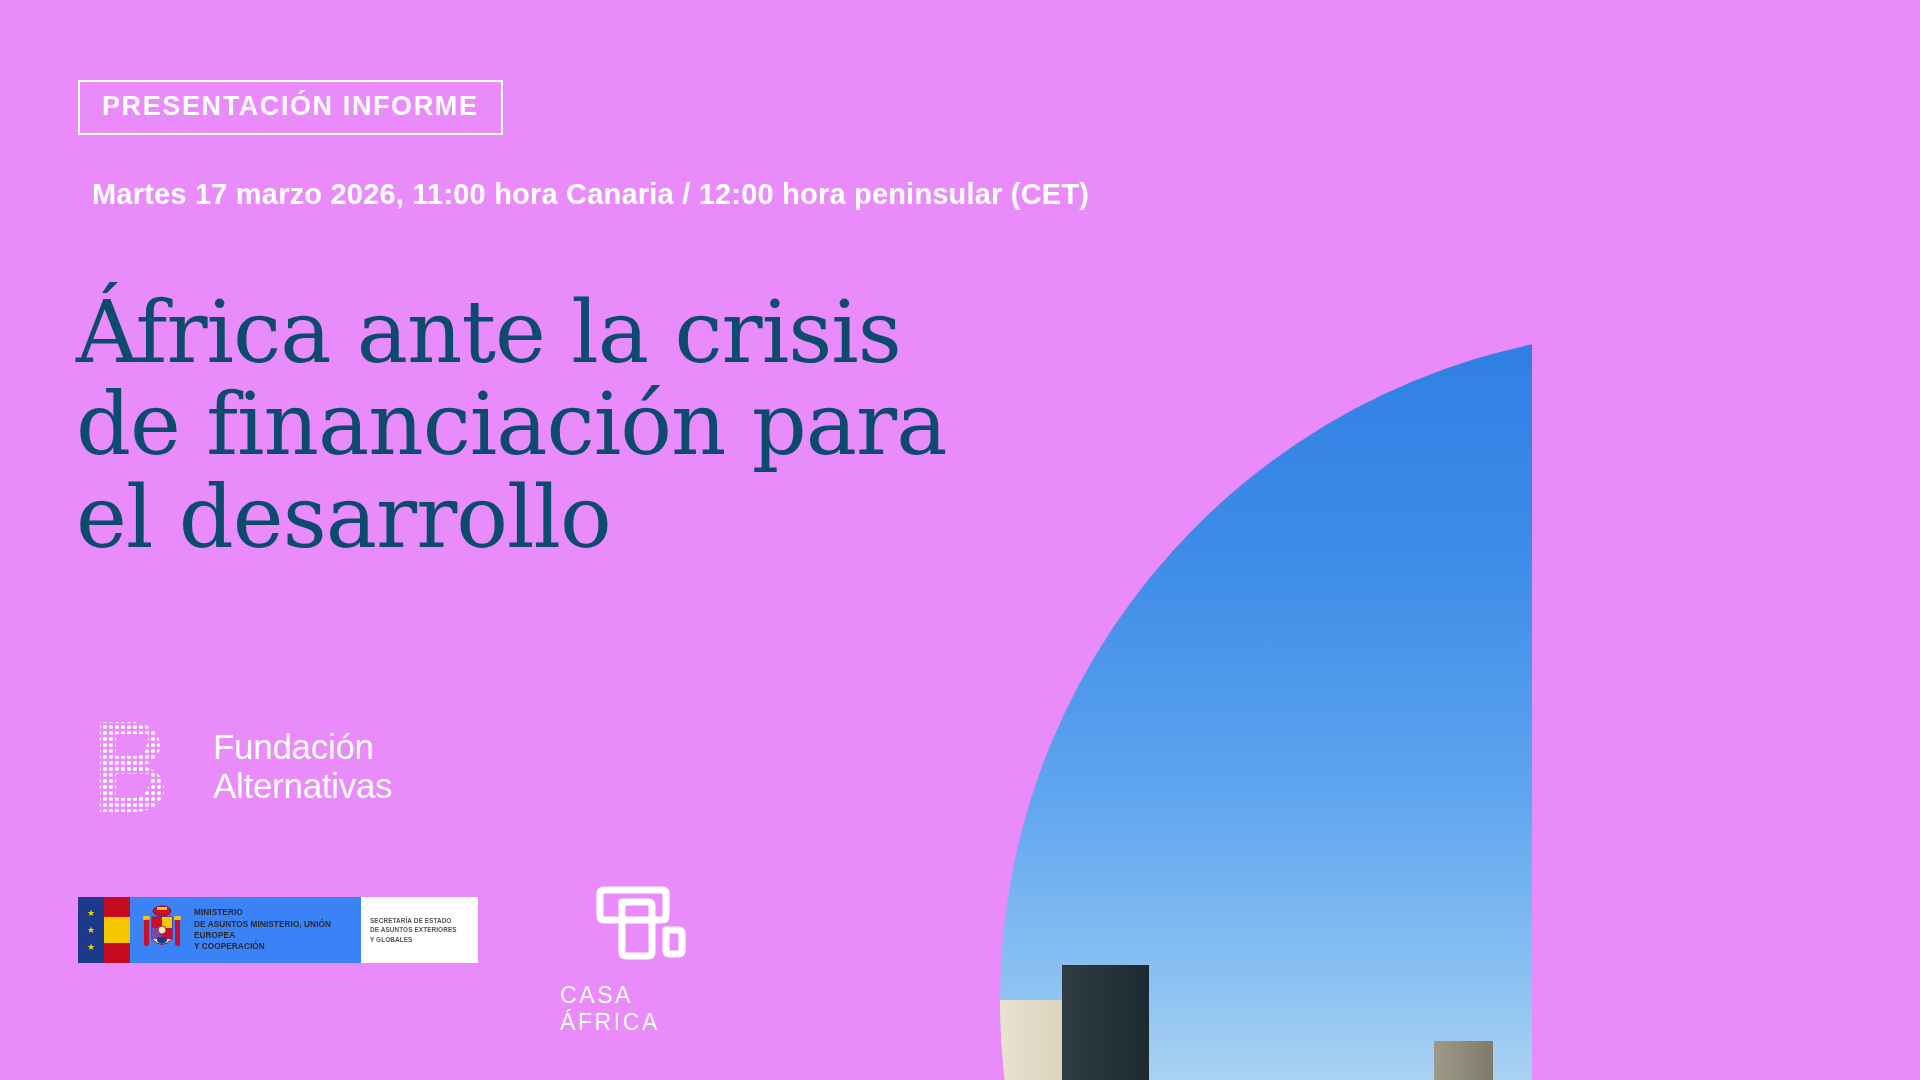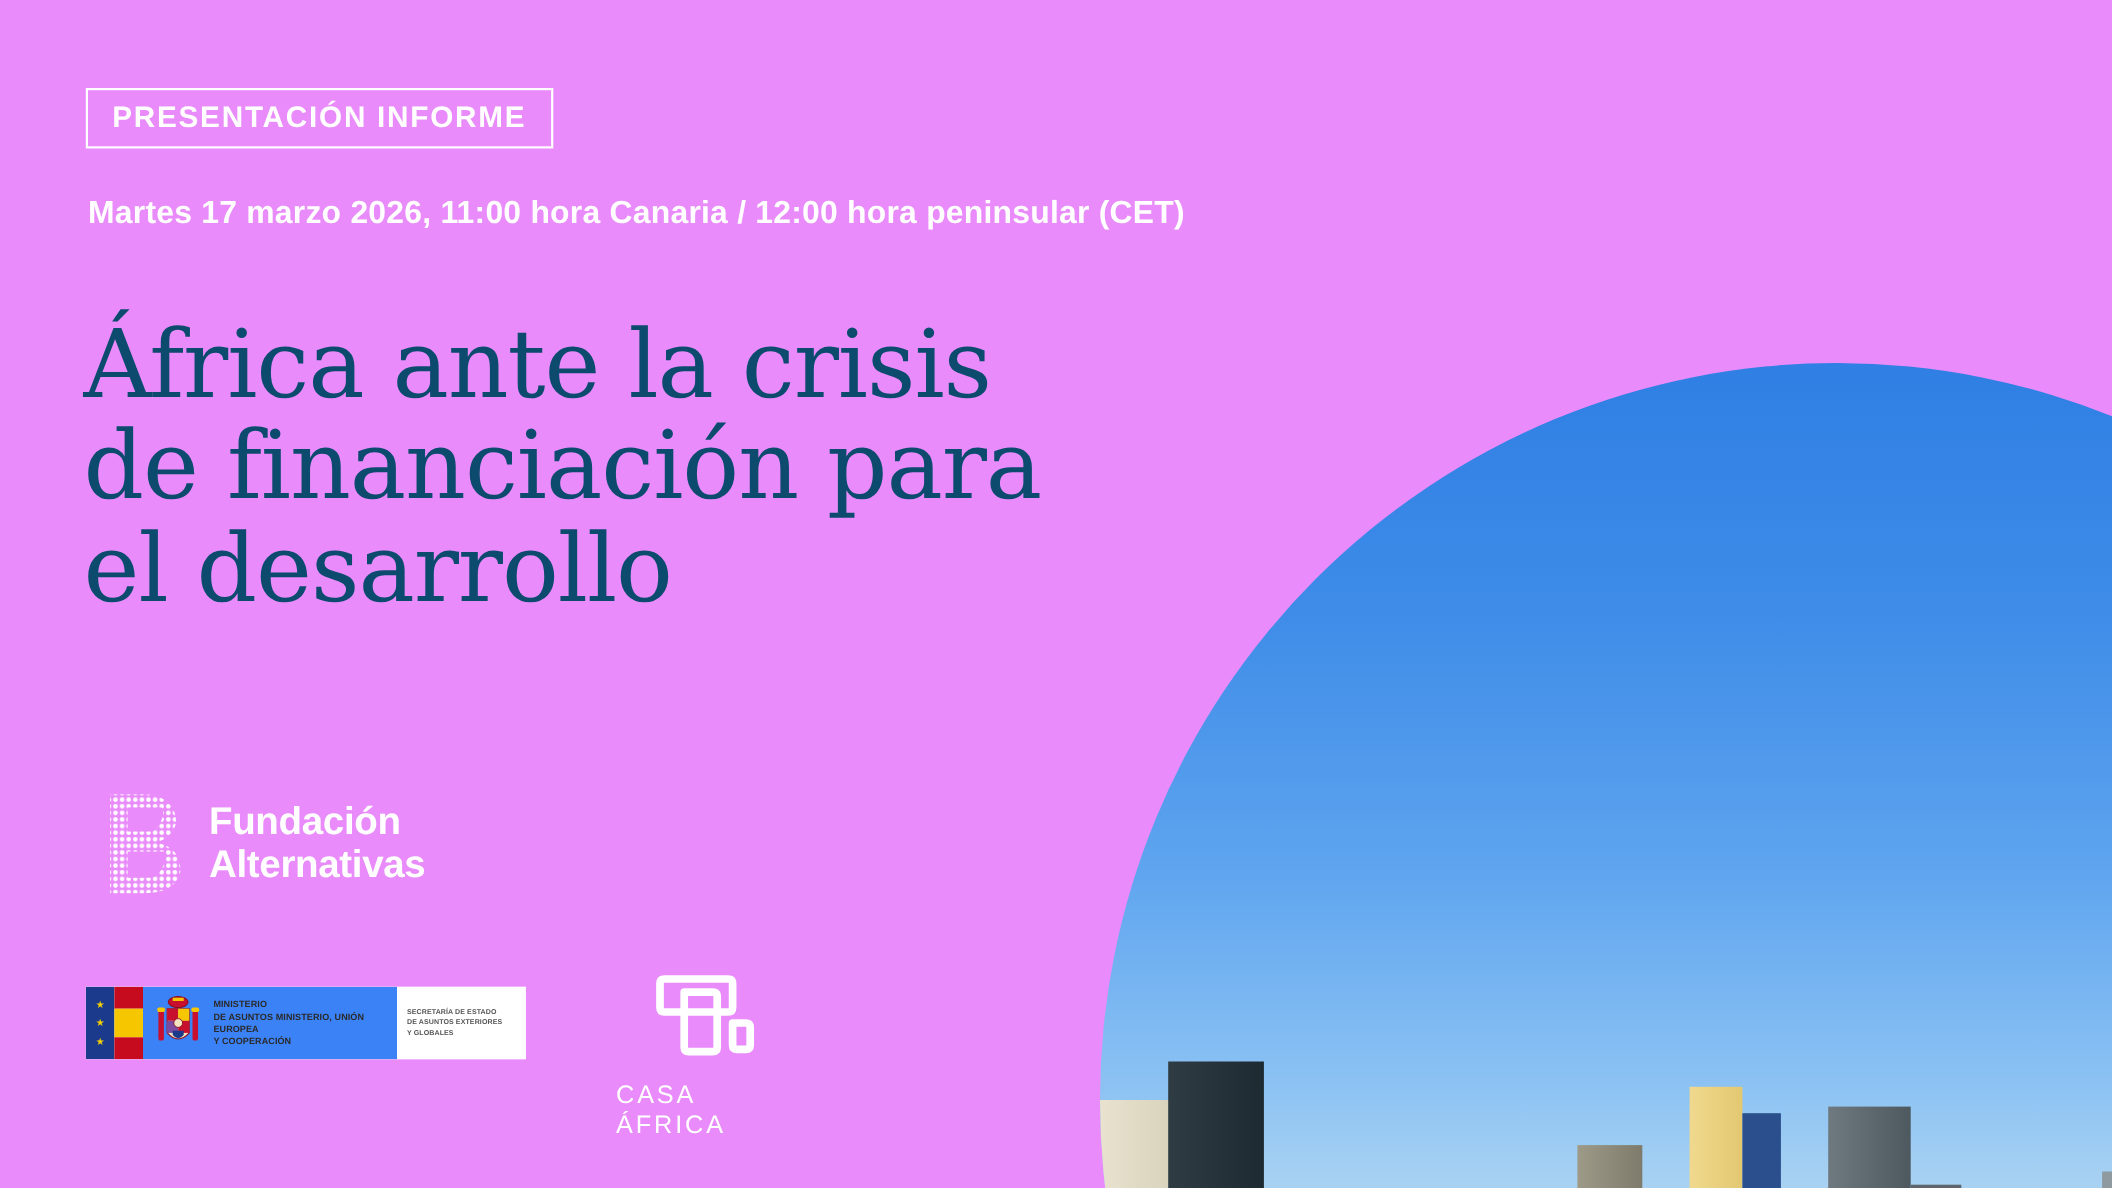--- a/index.html
+++ b/index.html
@@ -5,21 +5,21 @@
 <style>
   html,body{margin:0;padding:0;}
   body{
     width:1920px;height:1080px;overflow:hidden;
     font-family:"Liberation Sans", sans-serif;
     background:#e98bfa;
     position:relative;
   }
   #poster{
     position:absolute;inset:0;
-    width:1920px;height:1080px;
+    width:1532px;height:1080px;
     background:#e98bfa;
     overflow:hidden;
   }
 
   
   .photo-circle{
     position:absolute;
     left:1000px;top:330px;
     width:1340px;height:1340px;
     border-radius:50%;
@@ -40,40 +40,41 @@
   
   .badge{
     position:absolute;left:78px;top:80px;
     border:2px solid #ffffff;
     padding:11px 22px 13px 22px;
     color:#ffffff;
     font-size:27px;letter-spacing:1.6px;font-weight:600;
     line-height:1;
   }
   .datetime{
-    position:absolute;left:80px;top:178px;
+    position:absolute;left:92px;top:178px;
     color:#ffffff;font-size:29px;font-weight:600;letter-spacing:.2px;
     white-space:nowrap;
   }
   .headline{
     position:absolute;left:76px;top:228px;width:1000px;
     color:#0c4a6e;
     font-family:"DejaVu Serif", serif;
     font-size:86px;line-height:1.08;
     font-weight:400;letter-spacing:-1px;
   }
   .headline .l{display:block;}
 
   
   .fa-logo{position:absolute;left:90px;top:718px;display:flex;align-items:center;gap:22px;}
   .fa-mark{position:relative;width:78px;height:96px;}
   .fa-mark svg{display:block;}
   .fa-words{
-    color:#ffffff;font-size:35px;font-weight:700;line-height:1.12;
+    color:#ffffff;font-size:35px;font-weight:400;line-height:1.12;
     letter-spacing:-.3px;
+    margin-left:23px;
   }
 
   
   .ministry{
     position:absolute;left:78px;top:897px;
     width:400px;height:66px;background:#ffffff;display:flex;overflow:hidden;
   }
   .min-flag{width:52px;height:100%;position:relative;flex:0 0 52px;}
   .min-flag .blue{position:absolute;left:0;top:0;width:26px;height:100%;background:#1c3a8c;}
   .min-flag .stars{position:absolute;left:4px;top:0;height:100%;width:18px;

